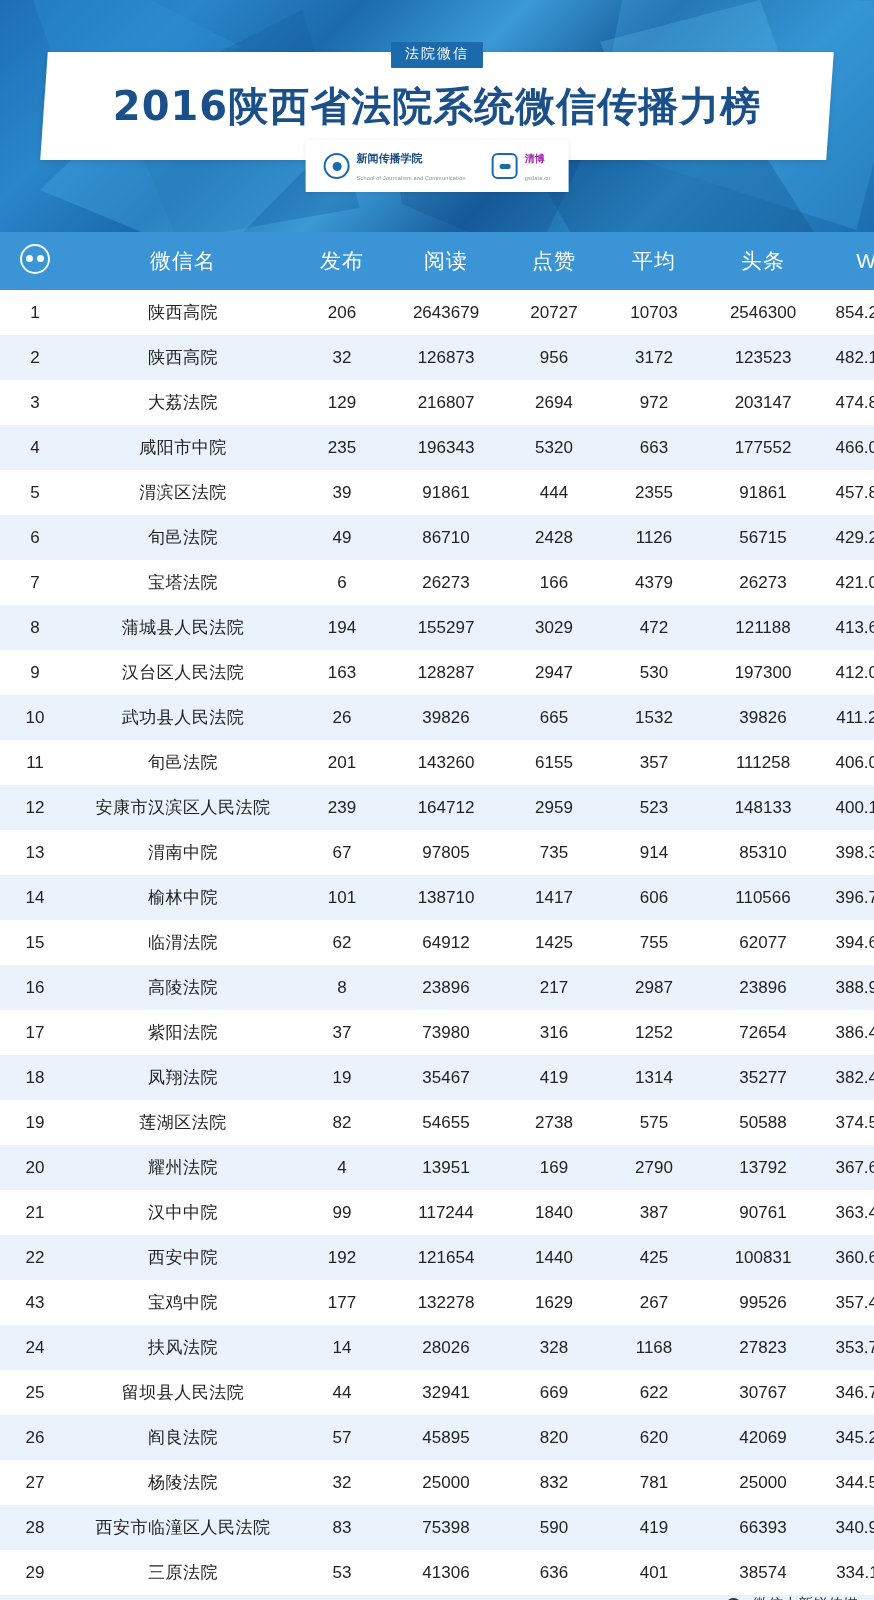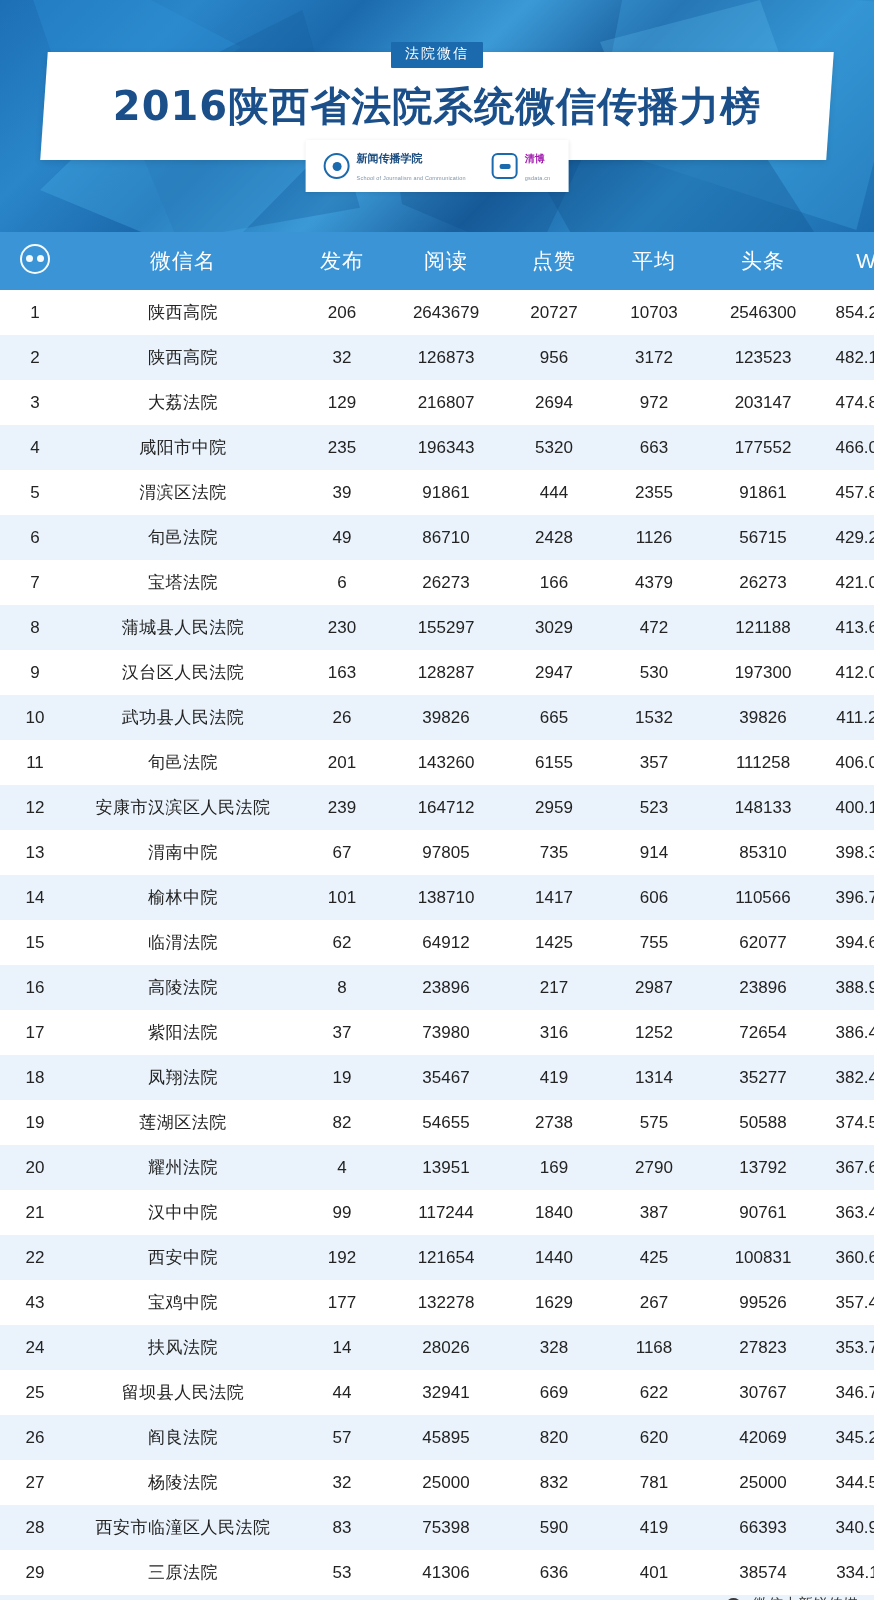--- a/index.html
+++ b/index.html
@@ -329,21 +329,21 @@
           <td>6</td>
           <td>26273</td>
           <td>166</td>
           <td>4379</td>
           <td>26273</td>
           <td class="wci">421.08</td>
         </tr>
         <tr class="even">
           <td class="rank-no">8</td>
           <td class="name">蒲城县人民法院</td>
-          <td>230</td>
+          <td>194</td>
           <td>155297</td>
           <td>3029</td>
           <td>472</td>
           <td>121188</td>
           <td class="wci">413.62</td>
         </tr>
         <tr class="odd">
           <td class="rank-no">9</td>
           <td class="name">汉台区人民法院</td>
           <td>163</td>

